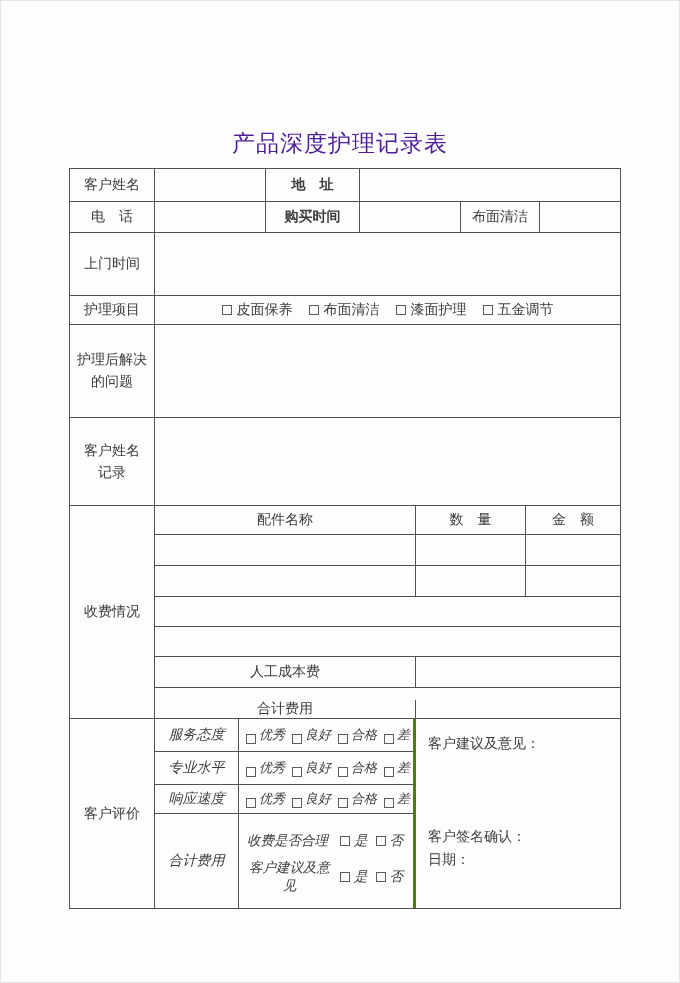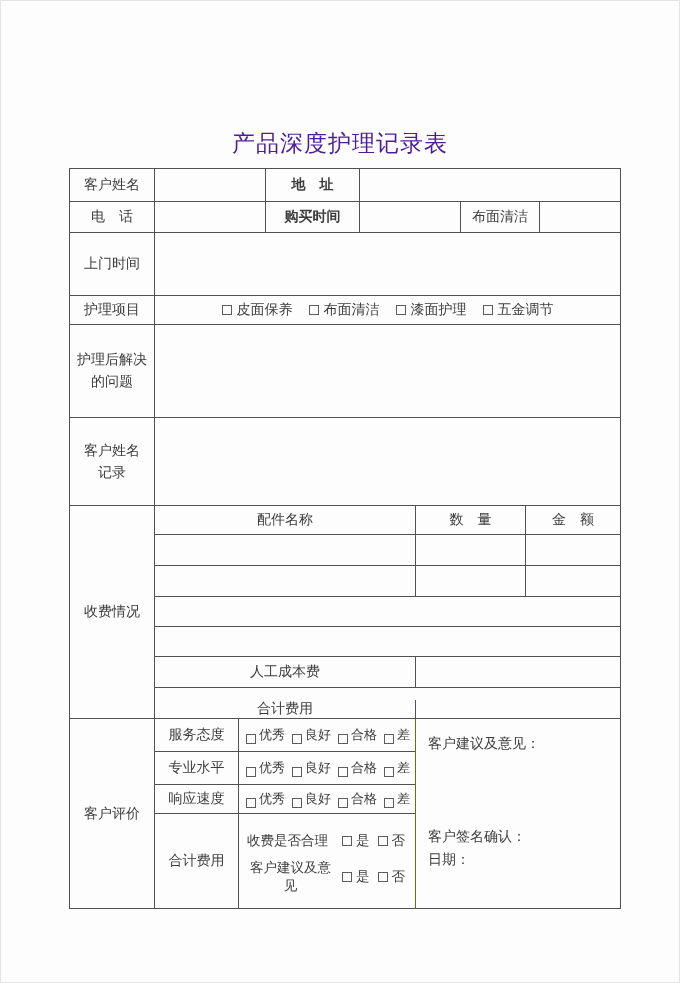--- a/index.html
+++ b/index.html
@@ -173,21 +173,21 @@
         <div class="irow h30 last">
           <div class="cell w261">合计费用</div>
           <div class="cell flex1 lastc"></div>
         </div>
       </div>
     </div>
 
     <div class="row seceval last">
       <div class="cell w85">客户评价</div>
 
-      <div class="innercol" style="flex:none;width:261px;border-right:1px solid #4d7c0f;">
+      <div class="innercol" style="flex:none;width:261px;border-right:3px solid #4d7c0f;font-style:italic;">
         <div class="irow h33">
           <div class="cell w84">服务态度</div>
           <div class="cell flex1 lastc ratecell">
             <span class="ropt">
                 <span class="cbx"></span>
                 <span>优秀</span>
               </span>
             <span class="ropt">
                 <span class="cbx"></span>
                 <span>良好</span>

